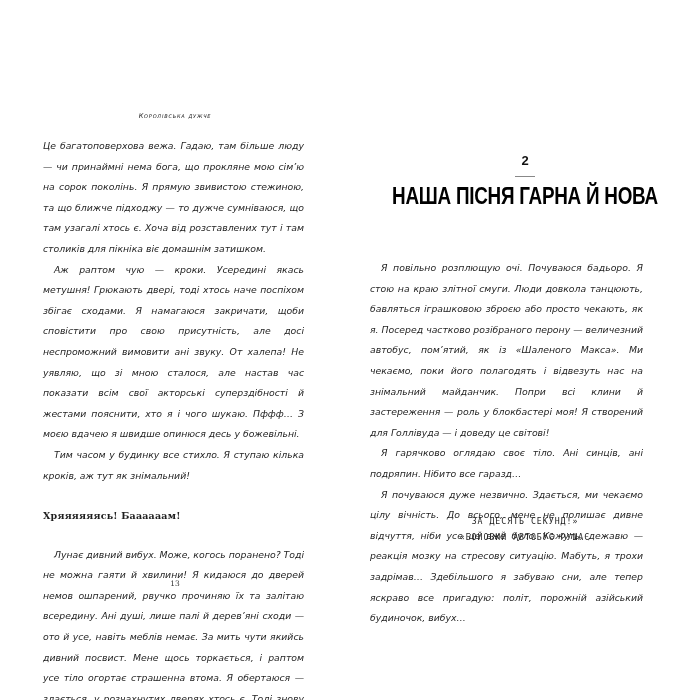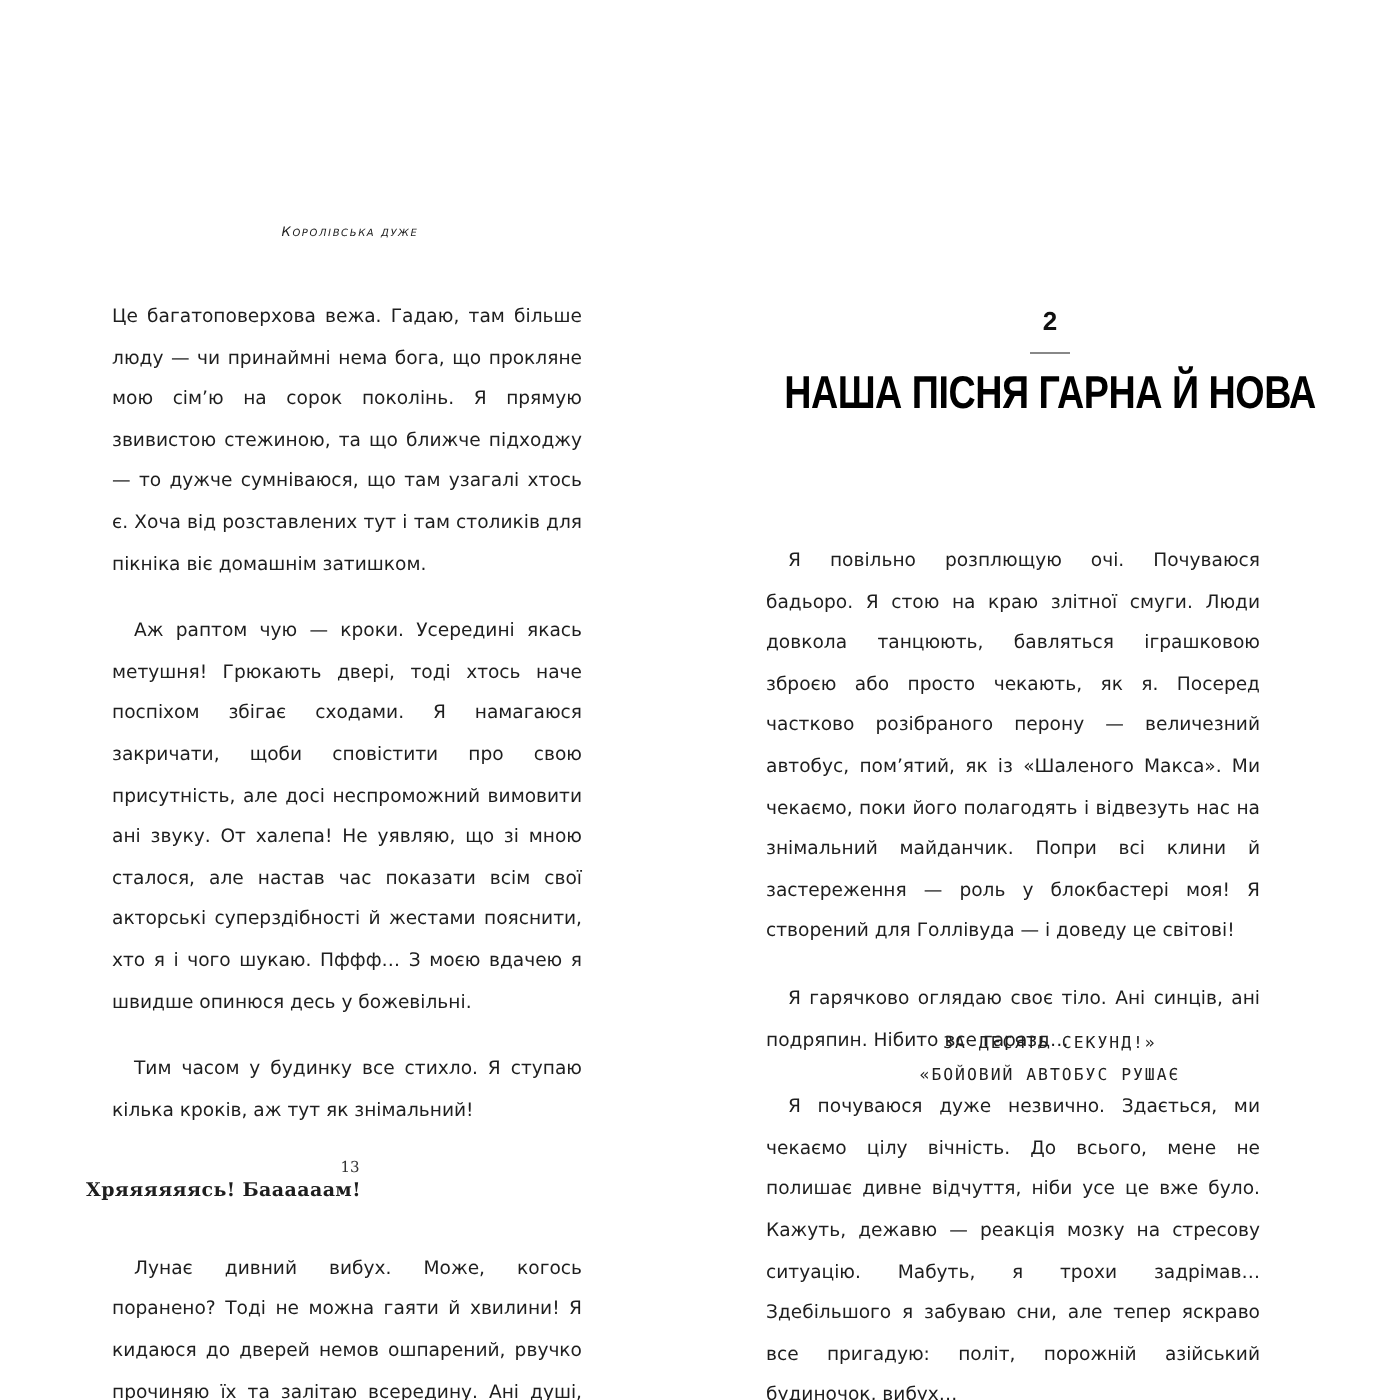--- a/index.html
+++ b/index.html
@@ -11,21 +11,21 @@
   .running-head {
     position: absolute; top: 112px; left: 0; width: 350px; text-align: center;
     font-family: "DejaVu Sans", sans-serif; font-size: 6.5px; font-style: italic;
     letter-spacing: 0.8px; font-variant: small-caps; color: #222;
   }
   .body-text {
     font-family: "DejaVu Sans", sans-serif; font-size: 9.3px; line-height: 20.6px;
     color: #1e1e1e; text-align: justify; hyphens: manual;
   }
   .left-text { position: absolute; left: 43px; top: 136px; width: 261px; }
-  .para { margin: 13px; text-indent: 0; }
+  .para { margin: 0; text-indent: 0; font-style: italic; }
   .para.indent { text-indent: 11px; }
   .sfx {
     text-align: left; font-family: "DejaVu Serif", serif; font-weight: bold;
     font-size: 9.5px; margin: 20px 0 18px 0; letter-spacing: 0.2px;
   }
   .page-num {
     position: absolute; top: 579px; width: 350px; left: 0; text-align: center;
     font-family: "DejaVu Serif", serif; font-size: 7.5px; color: #333;
   }
   .chapter-num {
@@ -44,21 +44,21 @@
   .quote {
     position: absolute; top: 513px; left: 0; width: 350px; text-align: center;
     font-family: "DejaVu Sans Mono", monospace; font-size: 8.2px; line-height: 16px;
     letter-spacing: 1px; color: #222;
   }
 </style>
 </head>
 <body>
 
 <div class="page page-left">
-  <div class="running-head">Королівська дуже</div>
+  <div class="running-head">Королівська дужче</div>
   <div class="left-text body-text">
     <p class="para">Це багатоповерхова вежа. Гадаю, там більше люду — чи принаймні нема бога, що прокляне мою сім’ю на сорок поколінь. Я прямую звивистою стежиною, та що ближче підходжу — то дужче сумніваюся, що там узагалі хтось є. Хоча від розставлених тут і там столиків для пікніка віє домашнім затишком.</p>
     <p class="para indent">Аж раптом чую — кроки. Усередині якась метушня! Грюкають двері, тоді хтось наче поспіхом збігає сходами. Я намагаюся закричати, щоби сповістити про свою присутність, але досі неспроможний вимовити ані звуку. От халепа! Не уявляю, що зі мною сталося, але настав час показати всім свої акторські суперздібності й жестами пояснити, хто я і чого шукаю. Пффф… З моєю вдачею я швидше опинюся десь у божевільні.</p>
     <p class="para indent">Тим часом у будинку все стихло. Я ступаю кілька кроків, аж тут як знімальний!</p>
     <div class="sfx">Хряяяяяясь! Баааааам!</div>
     <p class="para indent">Лунає дивний вибух. Може, когось поранено? Тоді не можна гаяти й хвилини! Я кидаюся до дверей немов ошпарений, рвучко прочиняю їх та залітаю всередину. Ані душі, лише палі й дерев’яні сходи — ото й усе, навіть меблів немає. За мить чути якийсь дивний посвист. Мене щось торкається, і раптом усе тіло огортає страшенна втома. Я обертаюся — здається, у розчахнутих дверях хтось є. Тоді знову лунає свист — і перед очима все пливе. Нічого не розумію­чи, я непритомнію.</p>
   </div>
   <div class="page-num">13</div>
 </div>
 

